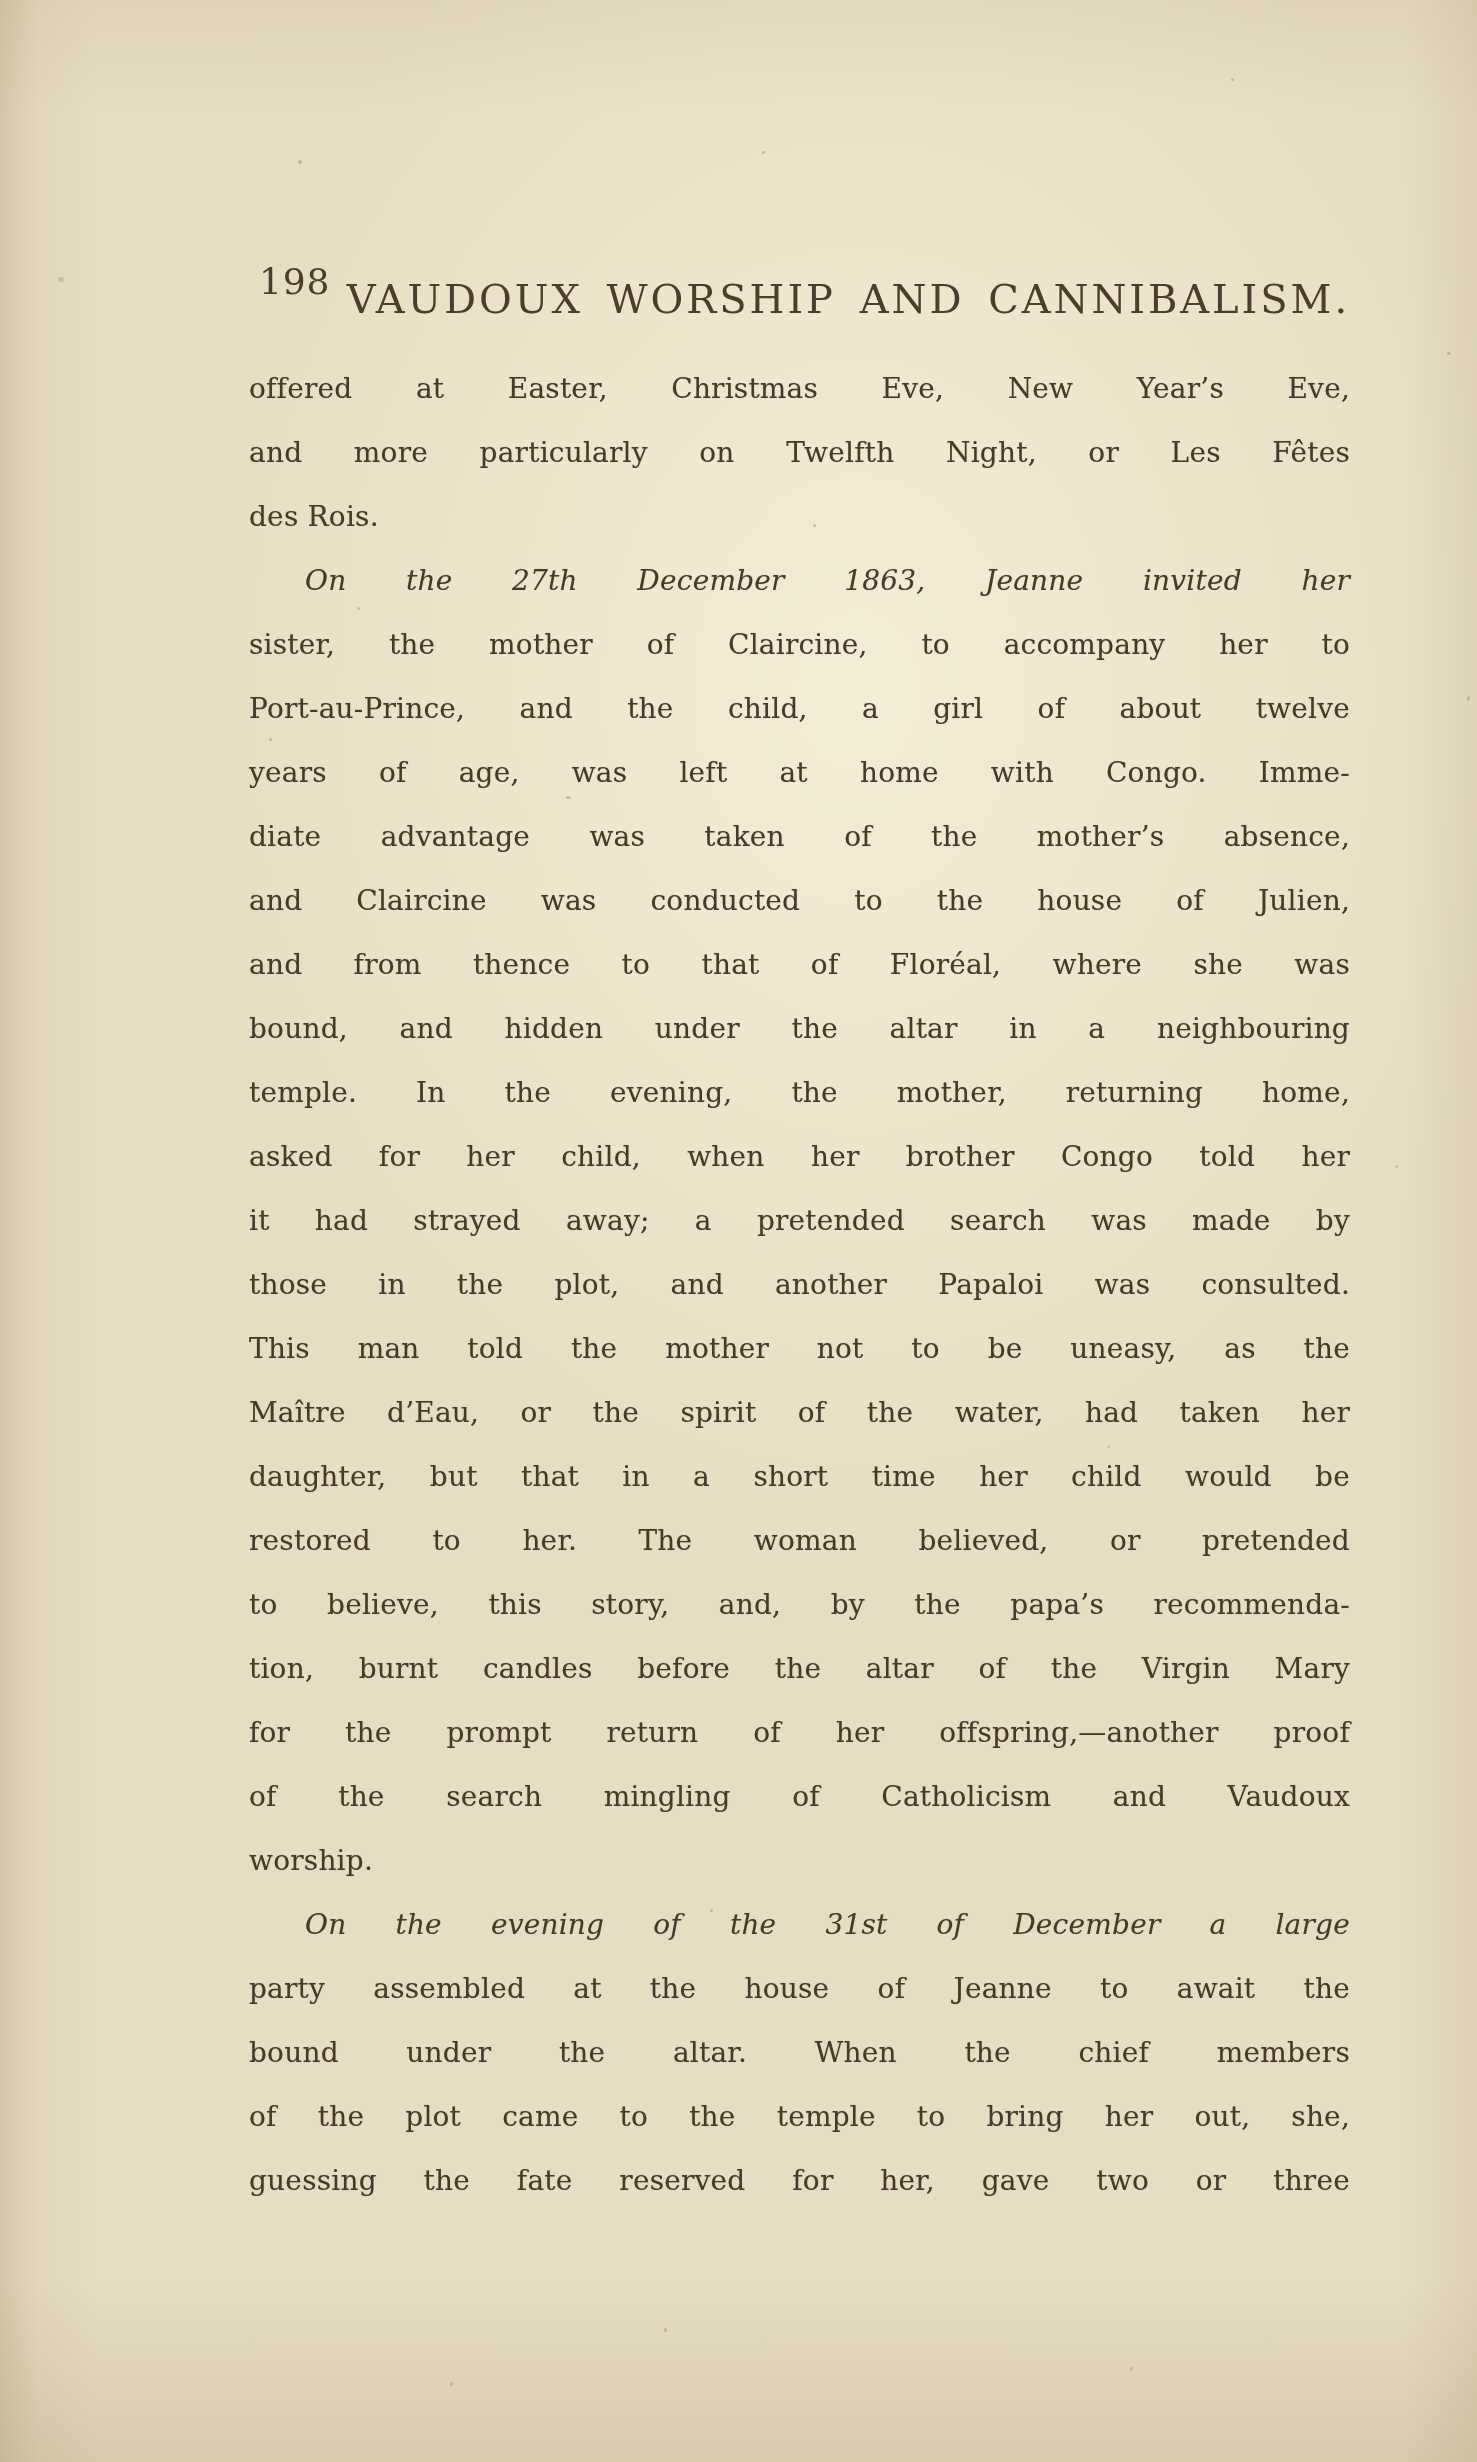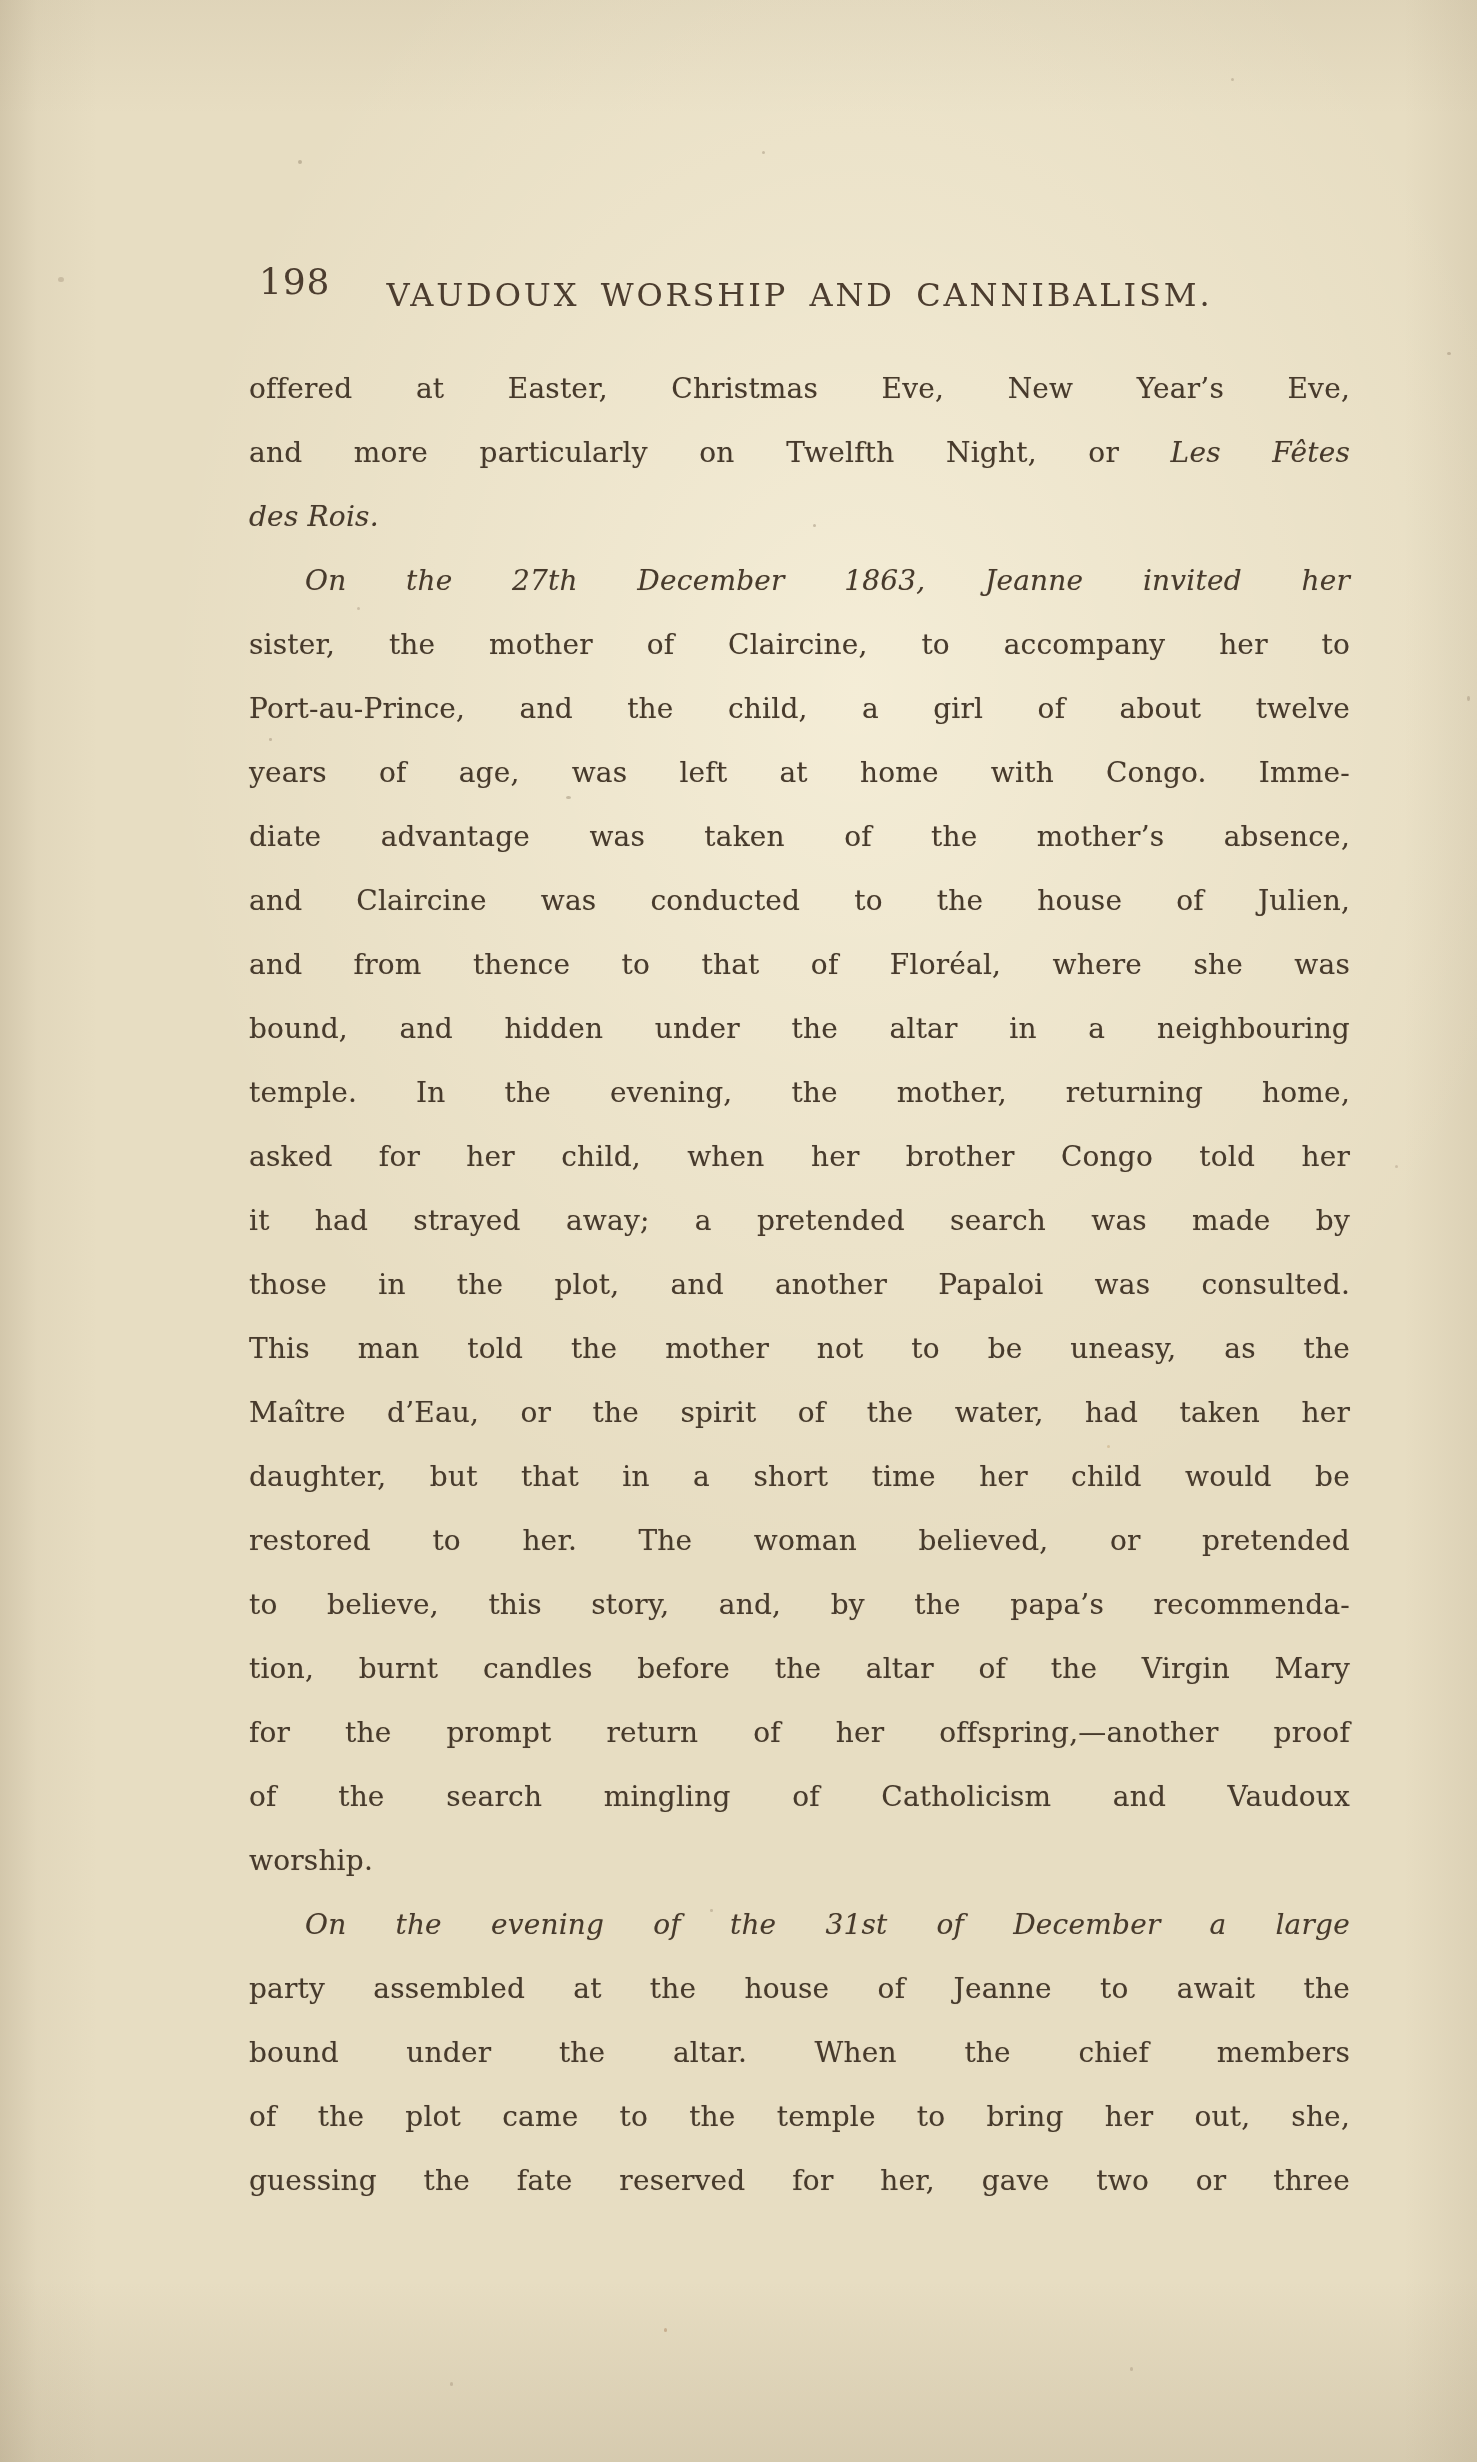--- a/index.html
+++ b/index.html
@@ -19,36 +19,36 @@
       #e7ddc2;
   }
   .speck{position:absolute;border-radius:50%;background:rgba(92,70,48,0.55);}
   .running-head{position:absolute;top:0;left:0;right:0;height:49px;color:#4a3b2d;}
   .page-num{
     position:absolute;left:259px;top:264px;
     font-size:36px;line-height:1;letter-spacing:0.8px;color:#4c3d2f;
   }
   .head-title{
     position:absolute;left:249px;top:279px;width:1101px;
-    text-align:center;font-size:32px;line-height:1;
+    text-align:right;font-size:40px;line-height:1;
     letter-spacing:2.9px;word-spacing:8.2px;color:#4c3d2f;
     white-space:nowrap;
   }
   .text-block{
     position:absolute;left:249px;top:357px;width:1101px;
     font-size:28px;color:#473a2c;letter-spacing:0.2px;
     text-shadow:0 0 0.8px rgba(71,58,44,0.3);
   }
   .line{
     line-height:64px;height:64px;overflow:visible;
     text-align:justify;text-align-last:justify;
   }
   .line.last{text-align-last:left;}
   .line.indent{padding-left:56px;font-style:italic;}
-  .ital{font-style:italic;}
+  .ital{}
 </style>
 </head>
 <body>
 
 <div class="page">
 
   <div>
     <span class="speck" style="left:298px;top:160px;width:4.1px;height:4.1px;opacity:.5"></span>
     <span class="speck" style="left:58px;top:277px;width:5.8px;height:5px;opacity:.35"></span>
     <span class="speck" style="left:762px;top:151px;width:3.3px;height:3.3px;opacity:.45"></span>

